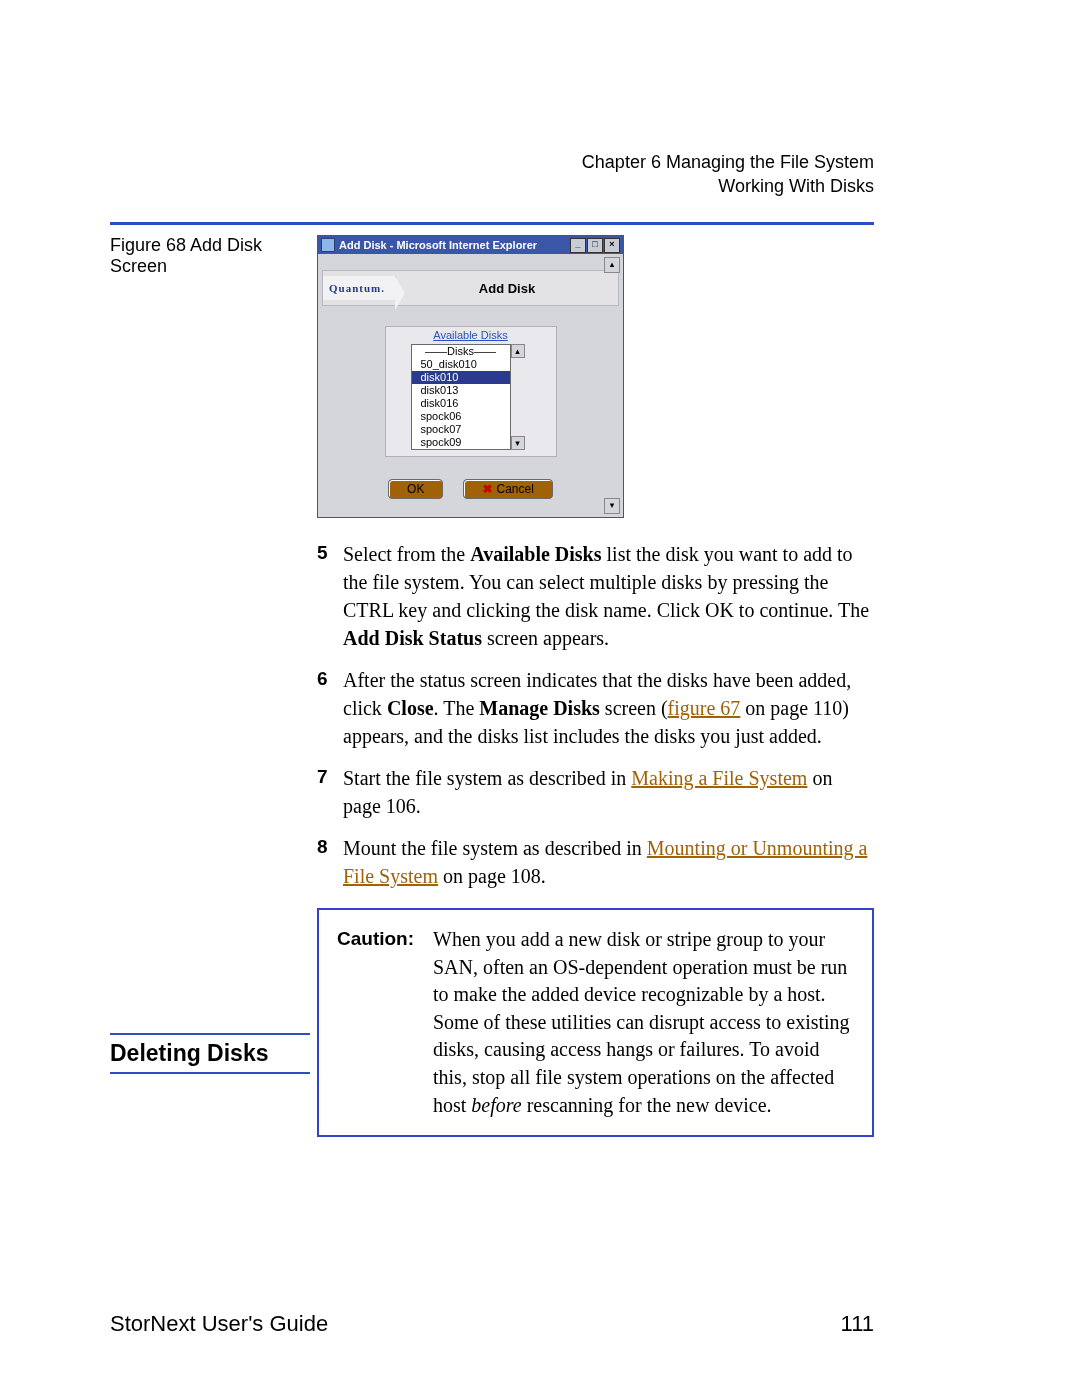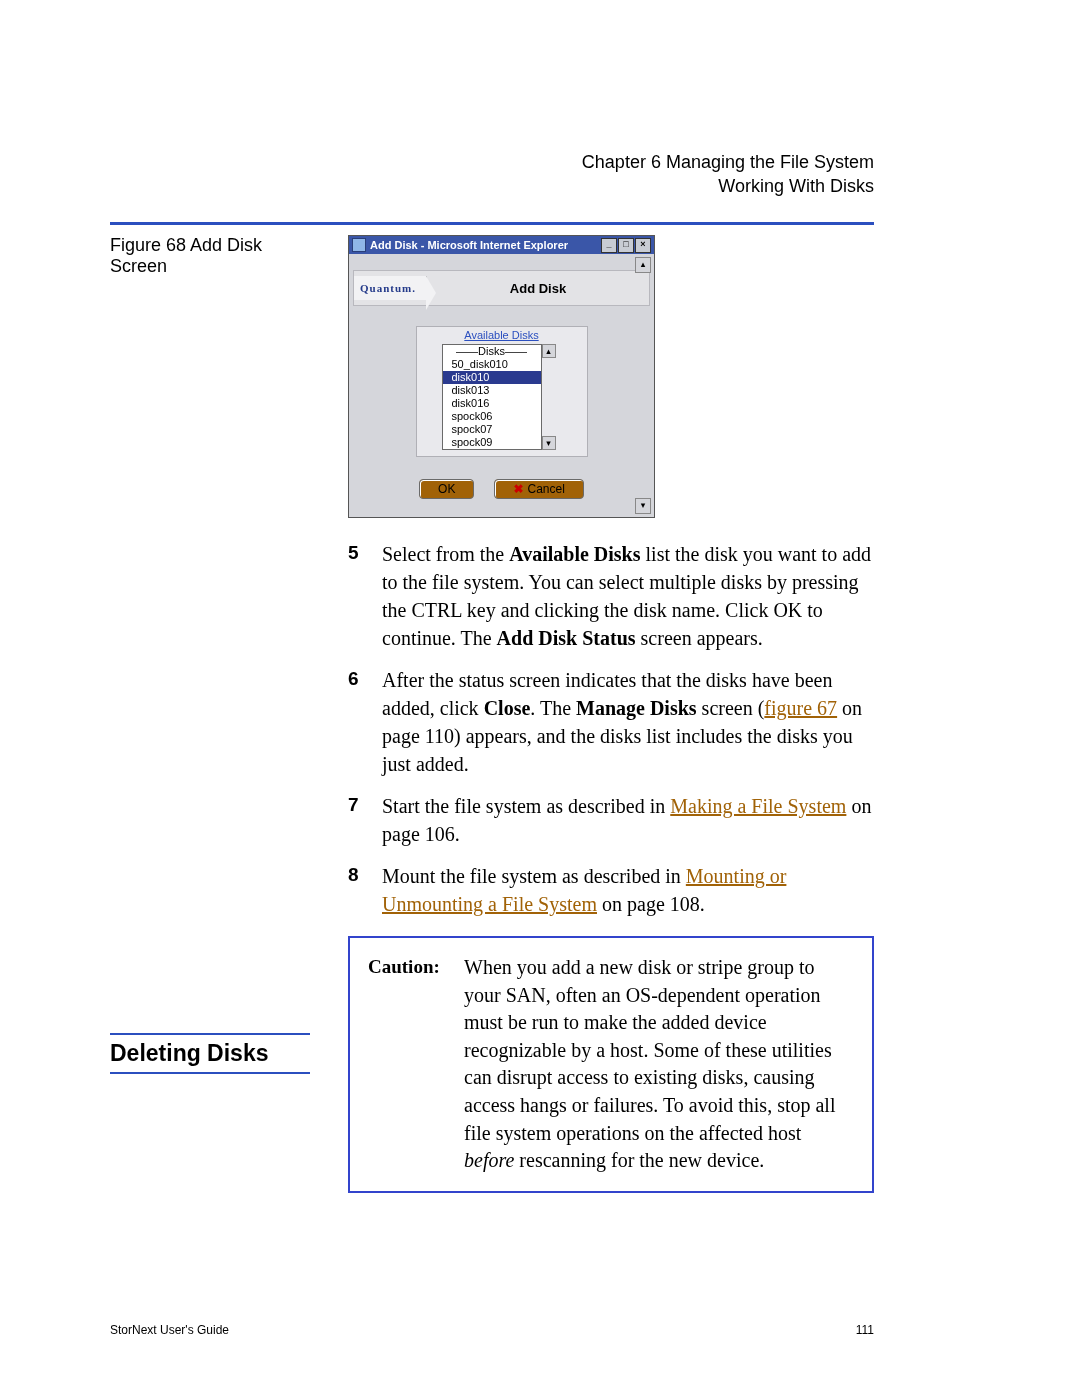--- a/index.html
+++ b/index.html
@@ -30,21 +30,21 @@
     right: 110px;
     height: 3px;
     background: #2b4fbf;
   }
   .content {
     position: absolute;
     top: 235px;
     left: 110px;
     right: 110px;
     display: flex;
-    gap: 38px;
+    gap: 7px;
   }
   .left-col {
     width: 200px;
     flex: 0 0 200px;
     font-size: 18px;
   }
   .right-col {
     flex: 1;
   }
   .figure-label { font-size: 18px; }
@@ -146,33 +146,33 @@
     content: "✖"; color: #c00; font-weight: bold; margin-right: 4px;
   }
   .scroll-down {
     width: 14px; height: 14px; background: #d5d6db; border: 1px solid #888;
     position: absolute; right: 3px; bottom: 3px; font-size: 9px; text-align: center; line-height: 12px;
   }
   
   .steps { margin-top: 22px; font-family: "Georgia", "Book Antiqua", serif; font-size: 20px; line-height: 1.4; }
   .step { display: flex; margin-bottom: 14px; }
   .step .num { width: 26px; flex: 0 0 26px; font-weight: bold; font-family: Arial, sans-serif; font-size: 19px; }
-  .step .body { flex:1;margin-left:8px; }
+  .step .body { flex:1; }
   .b { font-weight: bold; }
   .link { color: #a16207; text-decoration: underline; }
   
   .caution {
     border: 2px solid #3344cc;
     padding: 16px 18px;
     margin-top: 18px;
     display: flex;
     font-family: "Georgia","Book Antiqua",serif;
     font-size: 20px; line-height: 1.38;
   }
-  .caution .label { font-weight: bold; font-family: Liberation Serif, serif; width: 96px; flex:0 0 96px; font-size: 19px; }
+  .caution .label { font-weight: bold; font-family: Liberation Sans, sans-serif; width: 96px; flex:0 0 96px; font-size: 19px; }
   .caution .text .i { font-style: italic; }
   
   .subhead-row {
     position: absolute;
     left: 110px; right: 110px;
     top: 1030px;
     display:flex; gap:22px;
   }
   .subhead-left {
     width: 200px; flex:0 0 200px;
@@ -190,21 +190,21 @@
     padding-top: 2px;
   }
   
   .footer {
     position: absolute;
     bottom: 60px;
     left: 110px;
     right: 110px;
     display: flex;
     justify-content: space-between;
-    font-size: 12px;
+    font-size: 22px;
     gap: 16px;
   }
 </style>
 </head>
 <body>
 
 <div class="page">
 
   <div class="header-right">
     <div>Chapter 6  Managing the File System</div>

